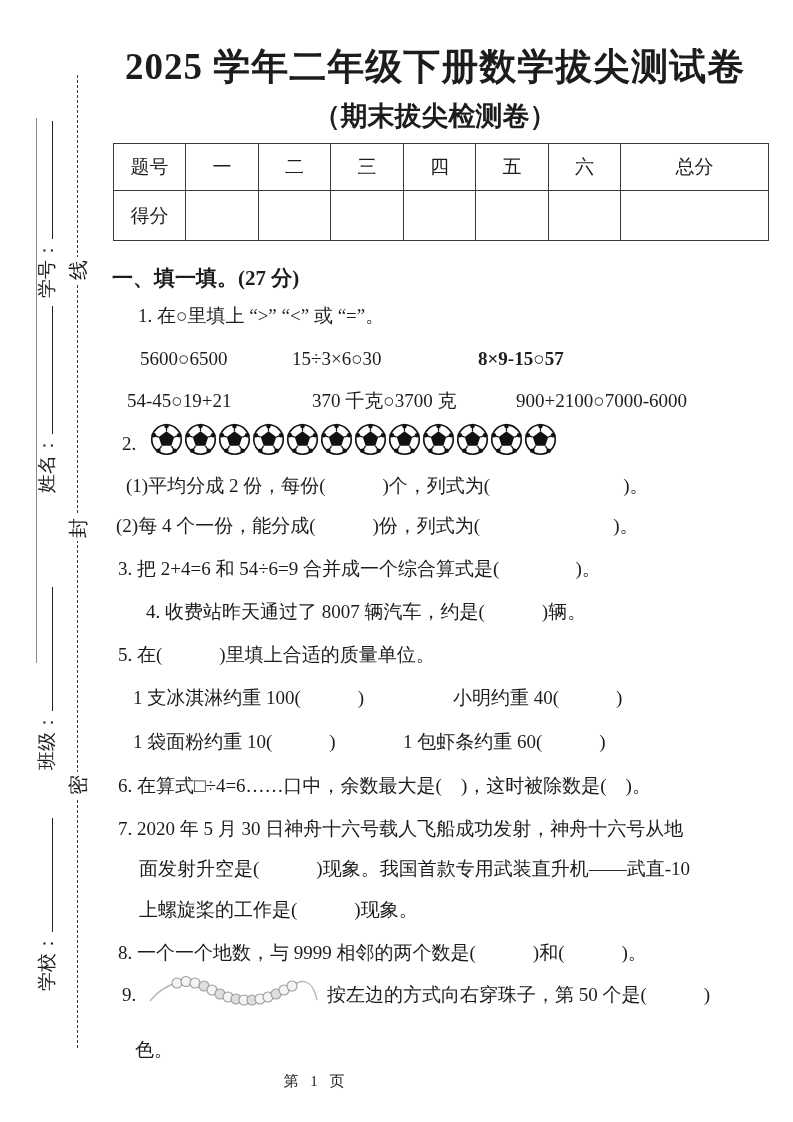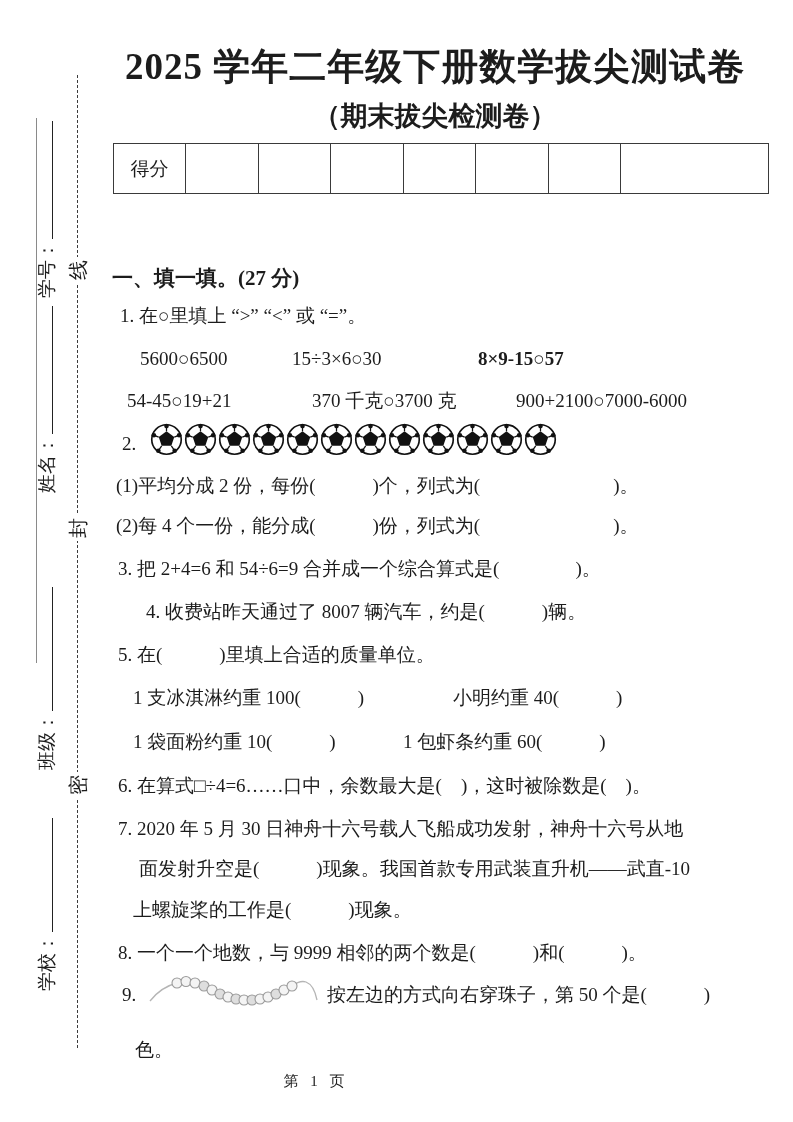--- a/index.html
+++ b/index.html
@@ -69,36 +69,46 @@
       <col style="width:72px">
         <col style="width:73px">
         <col style="width:72px">
         <col style="width:73px">
       <col style="width:72px">
         <col style="width:73px">
         <col style="width:72px">
         <col style="width:148px">
     </colgroup>
     <tbody>
+        <tr class="r1">
+      <td>题号</td>
+      <td>一</td>
+      <td>二</td>
+      <td>三</td>
+      <td>四</td>
+      <td>五</td>
+      <td>六</td>
+      <td>总分</td>
+    </tr>
     <tr class="r2">
       <td>得分</td>
       <td></td>
       <td></td>
       <td></td>
       <td></td>
       <td></td>
       <td></td>
       <td></td>
     </tr>
   </tbody>
     </table>
 
   <div class="abs sec" style="left:112px;top:264px;">一、填一填。(27 分)</div>
 
-  <div class="abs q" style="left:120px;top:304px;text-align:center;">1. 在○里填上 “&gt;” “&lt;” 或 “=”。</div>
+  <div class="abs q" style="left:138px;top:304px;text-align:center;">1. 在○里填上 “&gt;” “&lt;” 或 “=”。</div>
   <div class="abs q" style="left:140px;top:347px;">5600○6500</div>
   <div class="abs q" style="left:292px;top:347px;">15÷3×6○30</div>
   <div class="abs q" style="left:478px;top:347px;font-weight:bold;">8×9-15○57</div>
   <div class="abs q" style="left:127px;top:389px;">54-45○19+21</div>
   <div class="abs q" style="left:312px;top:389px;">370 千克○3700 克</div>
   <div class="abs q" style="left:516px;top:389px;">900+2100○7000-6000</div>
 
   <div class="abs q" style="left:122px;top:432px;">2.</div>
   <div class="balls" style="left:150px;top:423px;">
       <svg width="33" height="33" viewBox="0 0 34 34">
@@ -311,35 +321,35 @@
         </g>
         <g fill="#111">
           <circle cx="17" cy="3.2" r="2.4"></circle>
           <circle cx="30" cy="12.6" r="2.4"></circle>
           <circle cx="25.4" cy="28.6" r="2.4"></circle>
           <circle cx="8.6" cy="28.6" r="2.4"></circle>
           <circle cx="4" cy="12.6" r="2.4"></circle>
         </g>
       </svg>
     </div>
-  <div class="abs q" style="left:116px;top:474px;">(1)平均分成 2 份，每份(　　　)个，列式为(　　　　　　　)。</div>
+  <div class="abs q" style="left:126px;top:474px;">(1)平均分成 2 份，每份(　　　)个，列式为(　　　　　　　)。</div>
   <div class="abs q" style="left:116px;top:514px;">(2)每 4 个一份，能分成(　　　)份，列式为(　　　　　　　)。</div>
 
   <div class="abs q" style="left:118px;top:557px;">3. 把 2+4=6 和 54÷6=9 合并成一个综合算式是(　　　　)。</div>
   <div class="abs q" style="left:118px;top:600px;margin-left:28px;">4. 收费站昨天通过了 8007 辆汽车，约是(　　　)辆。</div>
   <div class="abs q" style="left:118px;top:643px;">5. 在(　　　)里填上合适的质量单位。</div>
   <div class="abs q" style="left:133px;top:686px;">1 支冰淇淋约重 100(　　　)</div>
   <div class="abs q" style="left:453px;top:686px;">小明约重 40(　　　)</div>
   <div class="abs q" style="left:133px;top:730px;">1 袋面粉约重 10(　　　)</div>
   <div class="abs q" style="left:403px;top:730px;">1 包虾条约重 60(　　　)</div>
   <div class="abs q" style="left:118px;top:774px;">6. 在算式□÷4=6……口中，余数最大是(　)，这时被除数是(　)。</div>
 
   <div class="abs q" style="left:118px;top:817px;">7. 2020 年 5 月 30 日神舟十六号载人飞船成功发射，神舟十六号从地</div>
   <div class="abs q" style="left:139px;top:857px;">面发射升空是(　　　)现象。我国首款专用武装直升机——武直-10</div>
-  <div class="abs q" style="left:133px;top:898px;">上螺旋桨的工作是(　　　)现象。</div>
+  <div class="abs q" style="left:139px;top:898px;">上螺旋桨的工作是(　　　)现象。</div>
 
   <div class="abs q" style="left:118px;top:941px;">8. 一个一个地数，与 9999 相邻的两个数是(　　　)和(　　　)。</div>
   <div class="abs q" style="left:122px;top:983px;">9.</div>
   <svg class="abs" style="left:147px;top:969px;" width="172" height="46" viewBox="0 0 172 46">
     <path d="M3 32 Q 14 18 30 14 C 55 12 70 28 97 31 C 118 33 132 25 145 17 Q 153 11 159 13 Q 167 16 170 31" fill="none" stroke="#b5b5b5" stroke-width="1.3"></path>
     <g fill="#f4f4f4" stroke="#9a9a9a" stroke-width="1.1">
       <circle cx="30" cy="14" r="5"></circle>
         <circle cx="39" cy="12.5" r="5"></circle>
         <circle cx="48" cy="14" r="5"></circle>
       <circle cx="57" cy="17" r="5" fill="#dedede"></circle>

